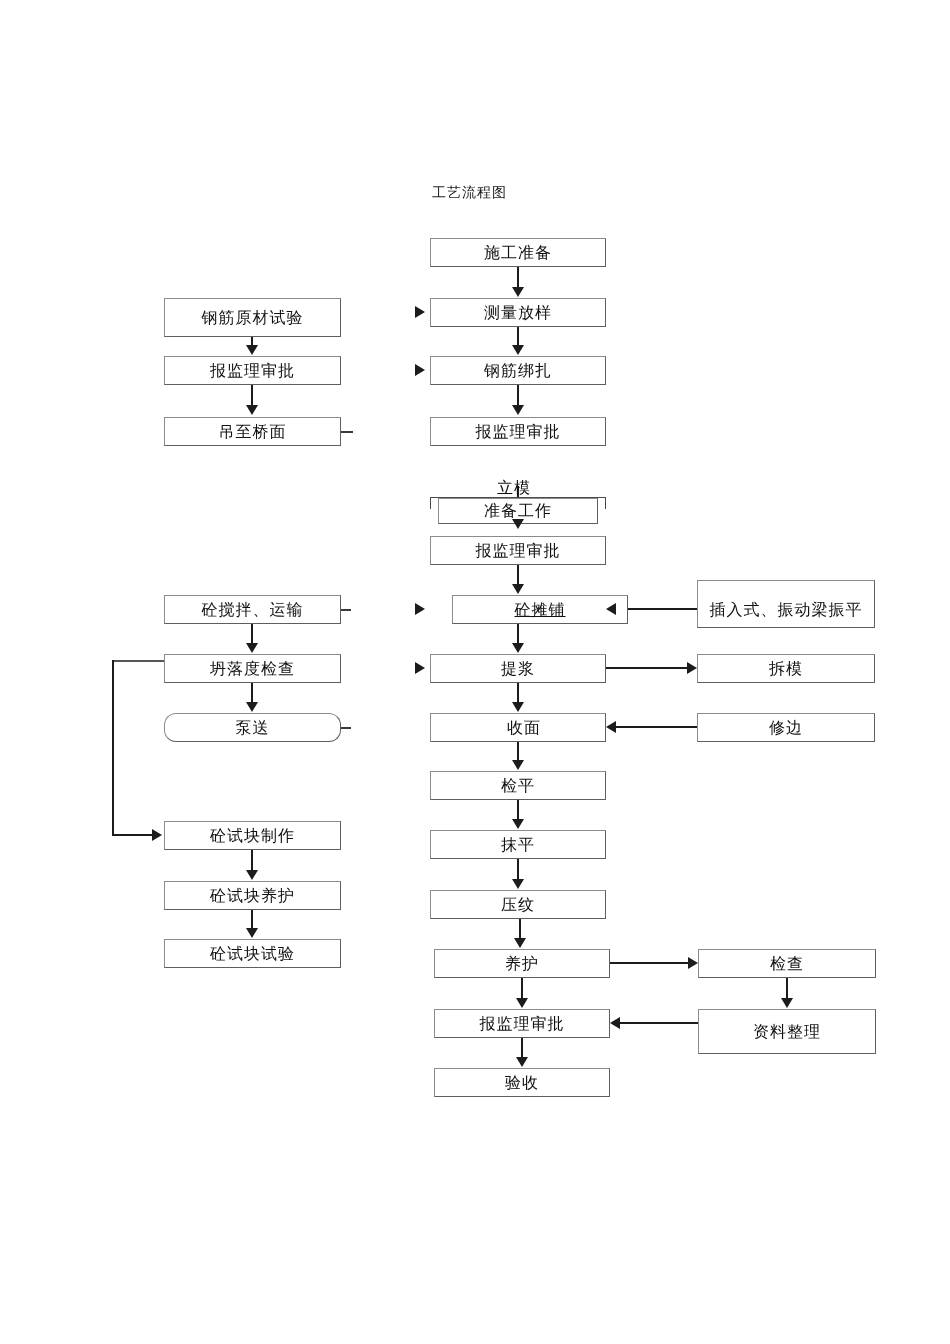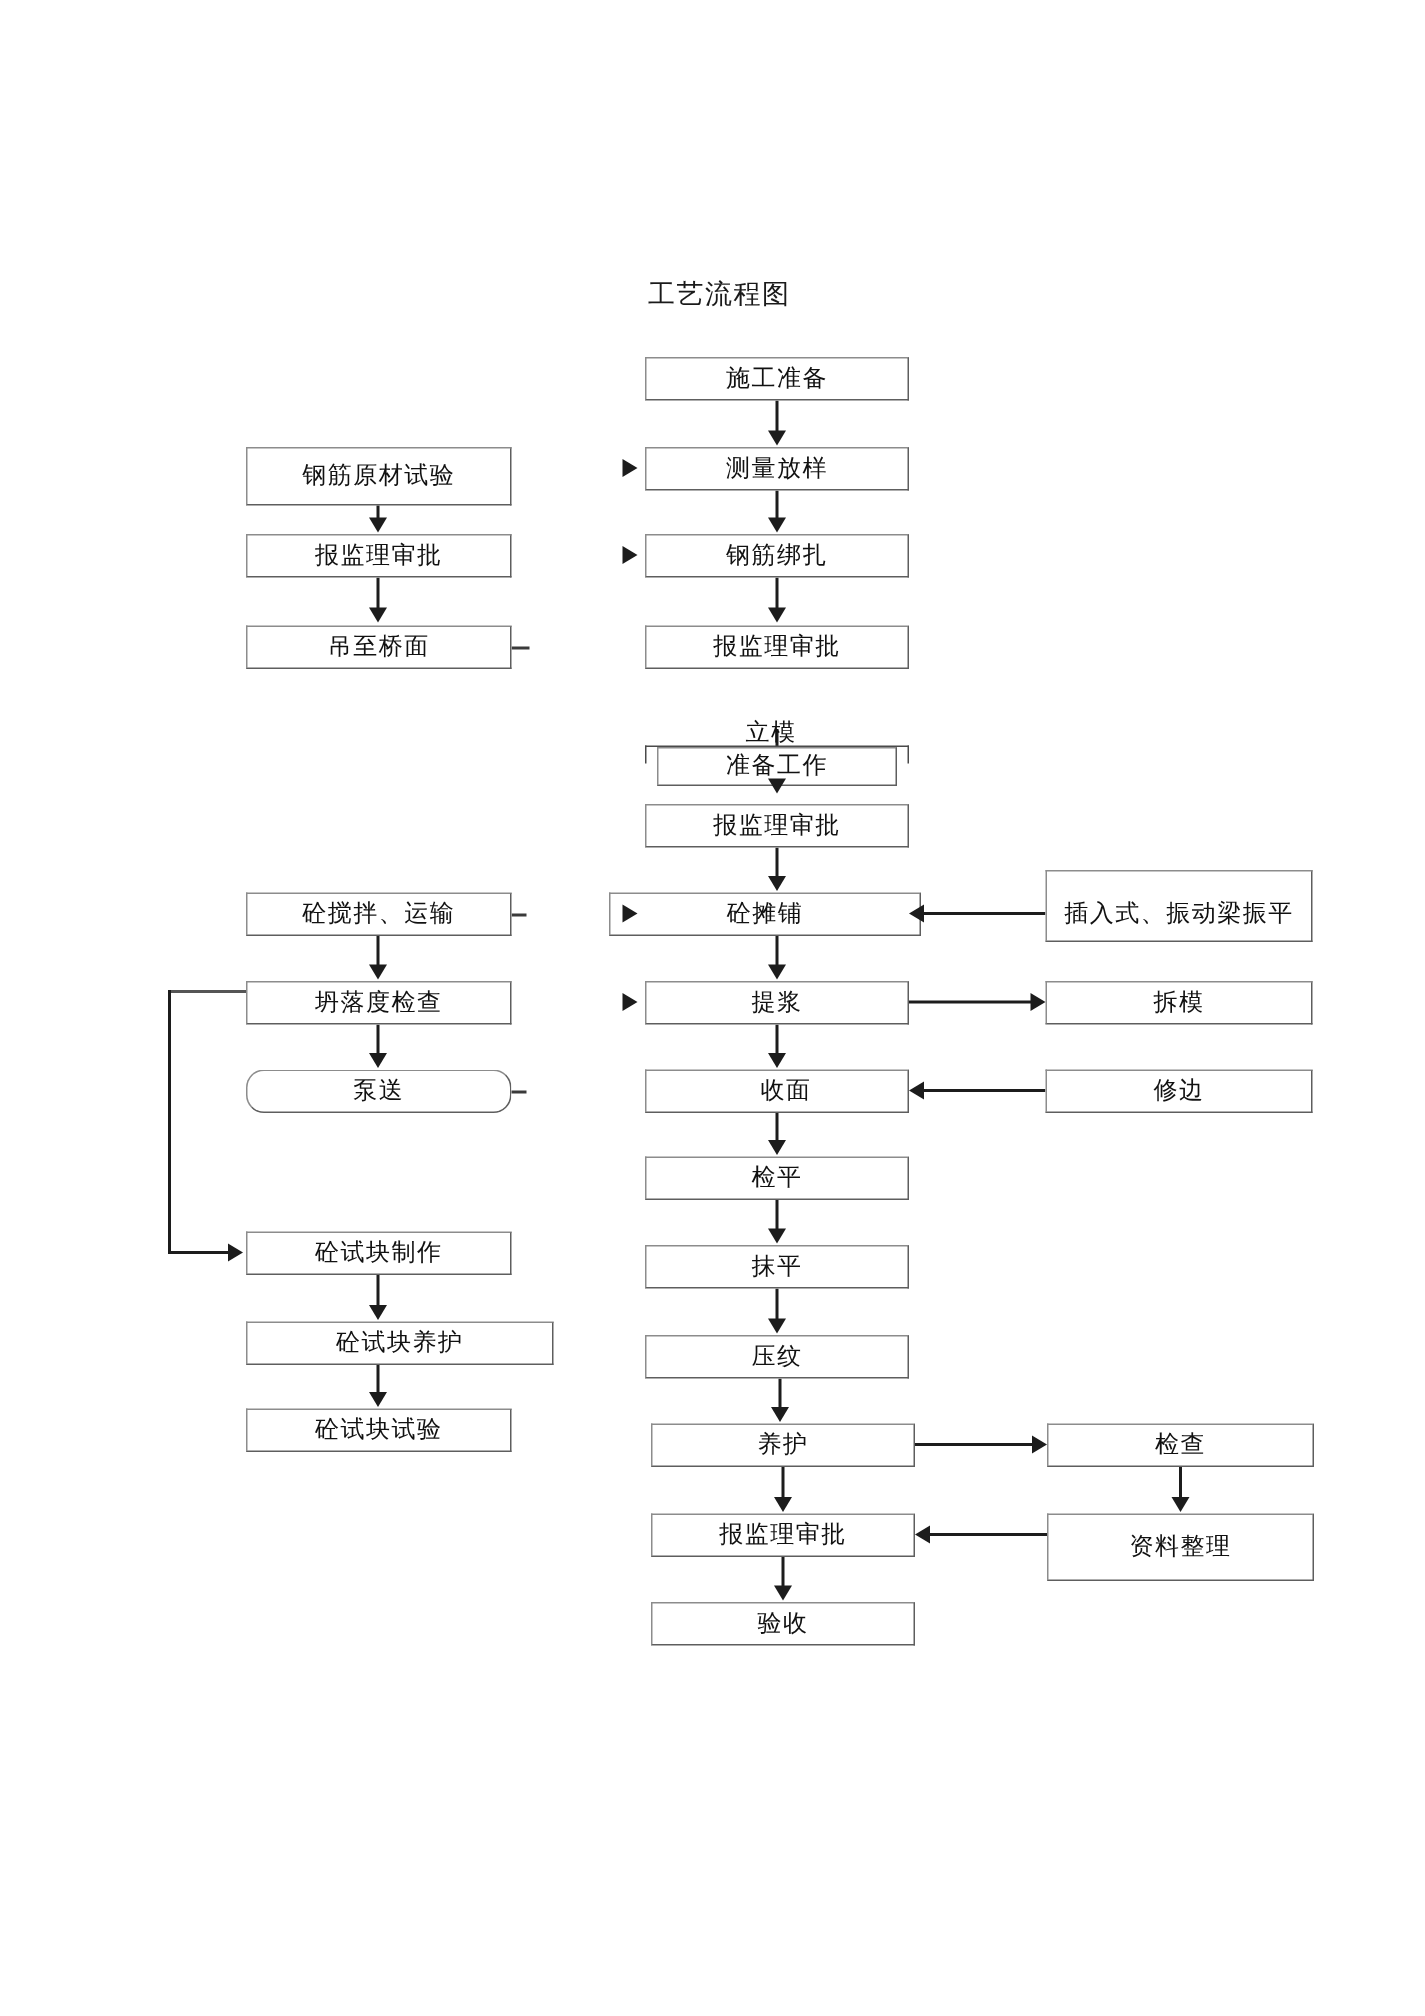--- a/index.html
+++ b/index.html
@@ -14,21 +14,21 @@
   }
   #page {
     position: relative;
     width: 950px;
     height: 1344px;
     background: #ffffff;
     overflow: hidden;
   }
   .title {
     position: absolute;
-    font-size: 18px;
+    font-size: 14px;
     letter-spacing: 1px;
     color: #1a1a1a;
     white-space: nowrap;
   }
   .node {
     position: absolute;
     box-sizing: border-box;
     border: 1.5px solid #7a7a7a;
     border-top-color: #8c8c8c;
     border-left-color: #8c8c8c;
@@ -122,21 +122,21 @@
   <div class="frame-top" style="left:430px; top:497px; width:176px; height:12px;"></div>
 
   <div class="node" style="left:438px; top:498px; width:160px; height:26px;">准备工作</div>
   <div class="ln lnv" style="left:517px; top:486px; height:40px;"></div>
   <div class="arrow down" style="left:512px; top:519px;"></div>
 
   <div class="node" style="left:430px; top:536px; width:176px; height:29px;">报监理审批</div>
   <div class="ln lnv" style="left:517px; top:565px; height:22px;"></div>
   <div class="arrow down" style="left:512px; top:584px;"></div>
 
-  <div class="node" style="left:406px; top:595px; width:208px; height:29px;">砼摊铺</div>
+  <div class="node" style="left:452px; top:595px; width:176px; height:29px;text-decoration:underline;">砼摊铺</div>
   <div class="arrow right" style="left:415px; top:603px;"></div>
   <div class="ln lnv" style="left:517px; top:624px; height:20px;"></div>
   <div class="arrow down" style="left:512px; top:643px;"></div>
 
   <div class="node" style="left:430px; top:654px; width:176px; height:29px;">提浆</div>
   <div class="arrow right" style="left:415px; top:662px;"></div>
   <div class="ln lnv" style="left:517px; top:683px; height:20px;"></div>
   <div class="arrow down" style="left:512px; top:702px;"></div>
 
   <div class="node" style="left:430px; top:713px; width:176px; height:29px;padding-left:12px;">收面</div>
@@ -190,21 +190,21 @@
 
   <div class="ln lnh thin" style="left:112px; top:660px; width:54px;"></div>
   <div class="ln lnv" style="left:112px; top:660px; height:176px;"></div>
   <div class="ln lnh" style="left:112px; top:834px; width:46px;"></div>
   <div class="arrow right" style="left:152px; top:829px;"></div>
 
   <div class="node" style="left:164px; top:821px; width:177px; height:29px;">砼试块制作</div>
   <div class="ln lnv" style="left:251px; top:850px; height:21px;"></div>
   <div class="arrow down" style="left:246px; top:870px;"></div>
 
-  <div class="node" style="left:164px; top:881px; width:205px; height:29px;">砼试块养护</div>
+  <div class="node" style="left:164px; top:881px; width:177px; height:29px;">砼试块养护</div>
   <div class="ln lnv" style="left:251px; top:910px; height:19px;"></div>
   <div class="arrow down" style="left:246px; top:928px;"></div>
 
   <div class="node" style="left:164px; top:939px; width:177px; height:29px;">砼试块试验</div>
 
   <div class="node" style="left:697px; top:580px; width:178px; height:48px; align-items:flex-start; padding-top:21px;">插入式、振动梁振平</div>
   <div class="ln lnh" style="left:612px; top:608px; width:85px;"></div>
   <div class="arrow left" style="left:606px; top:603px;"></div>
 
   <div class="node" style="left:697px; top:654px; width:178px; height:29px;">拆模</div>

